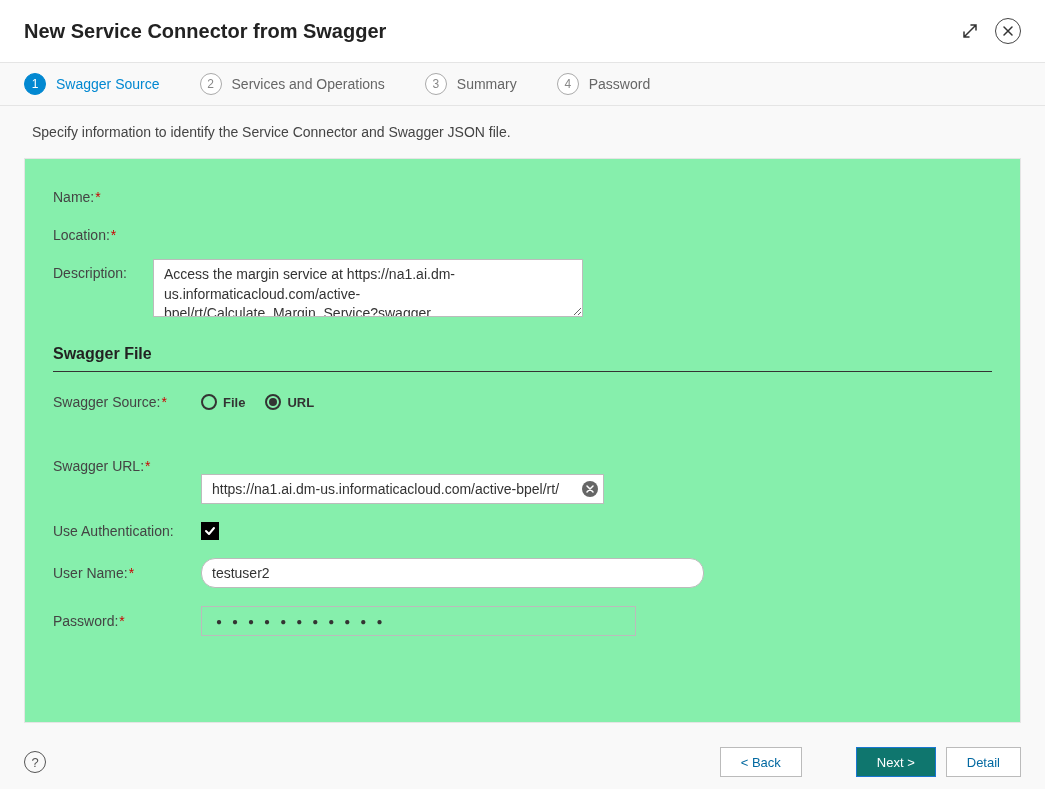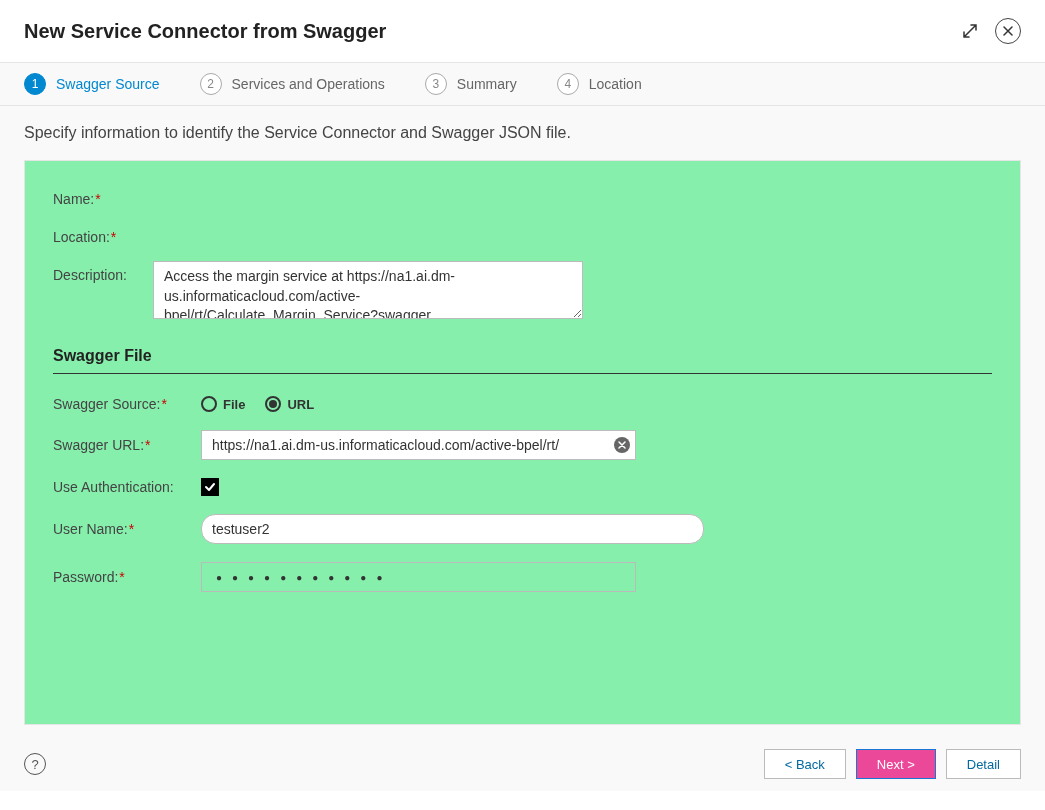--- a/index.html
+++ b/index.html
@@ -11,21 +11,21 @@
 .icon-btn { width: 26px; height: 26px; display: flex; align-items: center; justify-content: center; cursor: pointer; border-radius: 50%; }
 .icon-btn.close { border: 1.5px solid #444; }
 
 .wizard-steps { display: flex; align-items: center; padding: 10px 24px; border-top: 1px solid #e5e5e5; border-bottom: 1px solid #e5e5e5; background: #f9f9f9; gap: 40px; }
 .step { display: flex; align-items: center; gap: 10px; cursor: pointer; }
 .step-num { width: 22px; height: 22px; border-radius: 50%; display: flex; align-items: center; justify-content: center; font-size: 12px; border: 1px solid #aaa; color: #888; background: #fff; }
 .step.active .step-num { background: #0288d1; border-color: #0288d1; color: #fff; }
 .step-label { font-size: 14px; color: #666; }
 .step.active .step-label { color: #0288d1; font-weight: 500; }
 
-.instruction { padding: 18px 24px; color: #444; font-size: 16px; background: #f9f9f9; }
+.instruction { padding: 18px 32px; color: #444; font-size: 14px; background: #f9f9f9; }
 
 .content-area { background: #f9f9f9; padding: 0 24px 12px 24px; }
 .content-panel { background: #86efac; border: 1px solid #e5e5e5; padding: 24px 28px; height: 565px; overflow-y: auto; position: relative; }
 
 .form-row { display: flex; align-items: flex-start; margin-bottom: 16px; }
 .form-label { width: 100px; padding-top: 6px; font-size: 14px; color: #444; }
 .form-label .req { color: #c00; margin-left: 1px; }
 .form-field { flex: 1; max-width: 700px; display: flex; gap: 10px; align-items: flex-start; }
 
 input[type="text"], input[type="password"], textarea { border: 1px solid #bbb; padding: 5px 10px; font-size: 14px; font-family: inherit; color: #333; background: #fff; }
@@ -41,36 +41,36 @@
 .swagger-row { display: flex; align-items: center; margin-bottom: 18px; }
 .swagger-label { width: 148px; font-size: 14px; color: #444; }
 .swagger-label .req { color: #c00; margin-left: 1px; }
 
 .radio-group { display: flex; gap: 20px; align-items: center; }
 .radio-item { display: flex; align-items: center; gap: 6px; cursor: pointer; }
 .radio-circle { width: 16px; height: 16px; border: 2px solid #333; border-radius: 50%; display: flex; align-items: center; justify-content: center; }
 .radio-circle.checked::after { content: ""; width: 8px; height: 8px; background: #333; border-radius: 50%; }
 .radio-text { font-size: 13px; font-weight: 600; }
 
-.url-input-wrap { position: relative; width: 435px; }
+.url-input-wrap { position: relative; width: 403px; margin-top: 46px; }
 .url-input { width: 100%; height: 30px; padding-right: 30px; }
 .clear-icon { position: absolute; right: 6px; top: 50%; transform: translateY(-50%); width: 16px; height: 16px; background: #666; border-radius: 50%; display: flex; align-items: center; justify-content: center; cursor: pointer; }
 .clear-icon svg { width: 8px; height: 8px; }
 
 .checkbox-wrap { width: 18px; height: 18px; background: #000; display: flex; align-items: center; justify-content: center; cursor: pointer; }
 .checkbox-wrap svg { width: 12px; height: 12px; }
 
 .auth-input { width: 503px; height: 30px; border-radius: 14px; }
 .password-dots { width: 435px; height: 30px; border: 1px solid #bbb; padding: 5px 14px; display: flex; align-items: center; letter-spacing: 10px; font-size: 10px; color: #333; }
 
 .footer { display: flex; align-items: center; justify-content: space-between; padding: 12px 24px; background: #f9f9f9; }
 .help-icon { width: 22px; height: 22px; border: 1.5px solid #555; border-radius: 50%; display: flex; align-items: center; justify-content: center; font-size: 13px; color: #555; cursor: pointer; }
 .footer-buttons { display: flex; gap: 10px; }
 .footer-btn { height: 30px; padding: 0 20px; border: 1px solid #bbb; background: #fff; font-size: 13px; cursor: pointer; color: #0369a1; }
-.footer-btn.primary { background: #ec4899; border-color: #1976d2; color: #fff; }
+.footer-btn.primary { background: #0f766e; border-color: #1976d2; color: #fff; margin-left: 44px; }
 
 
 .content-panel::-webkit-scrollbar { width: 8px; }
 .content-panel::-webkit-scrollbar-thumb { background: #ccc; border-radius: 4px; }
 </style>
 </head>
 <body>
 
 <div class="dialog-header">
   <div class="dialog-title">New Service Connector from Swagger</div>
@@ -96,21 +96,21 @@
   <div class="step">
     <div class="step-num">2</div>
     <div class="step-label">Services and Operations</div>
   </div>
   <div class="step">
     <div class="step-num">3</div>
     <div class="step-label">Summary</div>
   </div>
   <div class="step">
     <div class="step-num">4</div>
-    <div class="step-label">Location</div>
+    <div class="step-label">Password</div>
   </div>
 </div>
 
 <div class="instruction">Specify information to identify the Service Connector and Swagger JSON file.</div>
 
 <div class="content-area">
   <div class="content-panel">
 
     <div class="form-row">
       <div class="form-label"><span>Name:</span><span class="req">*</span></div>

